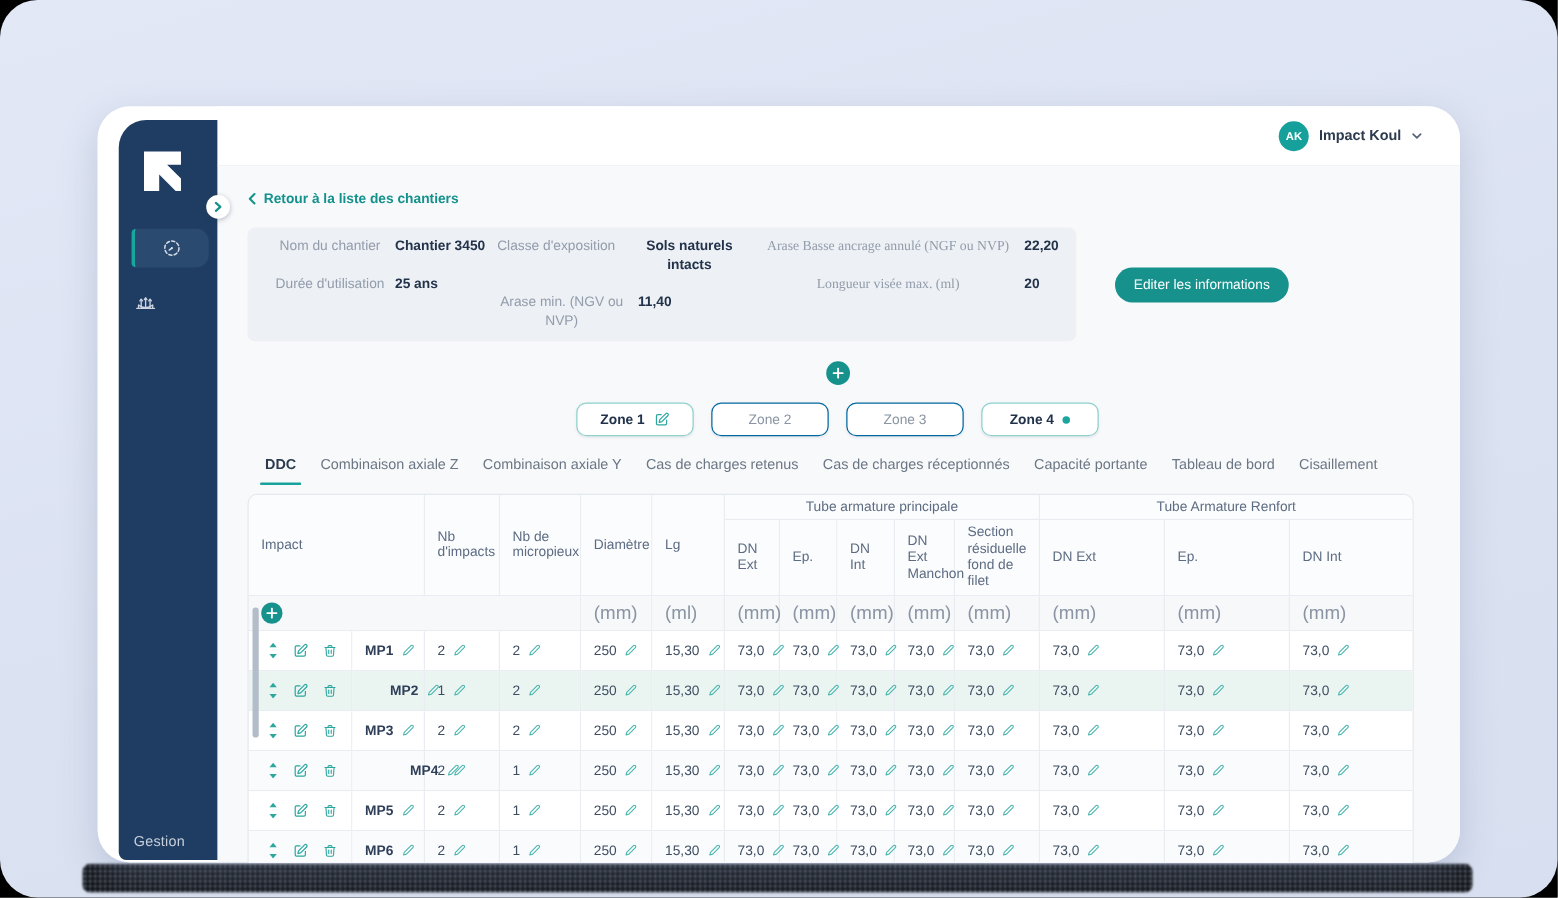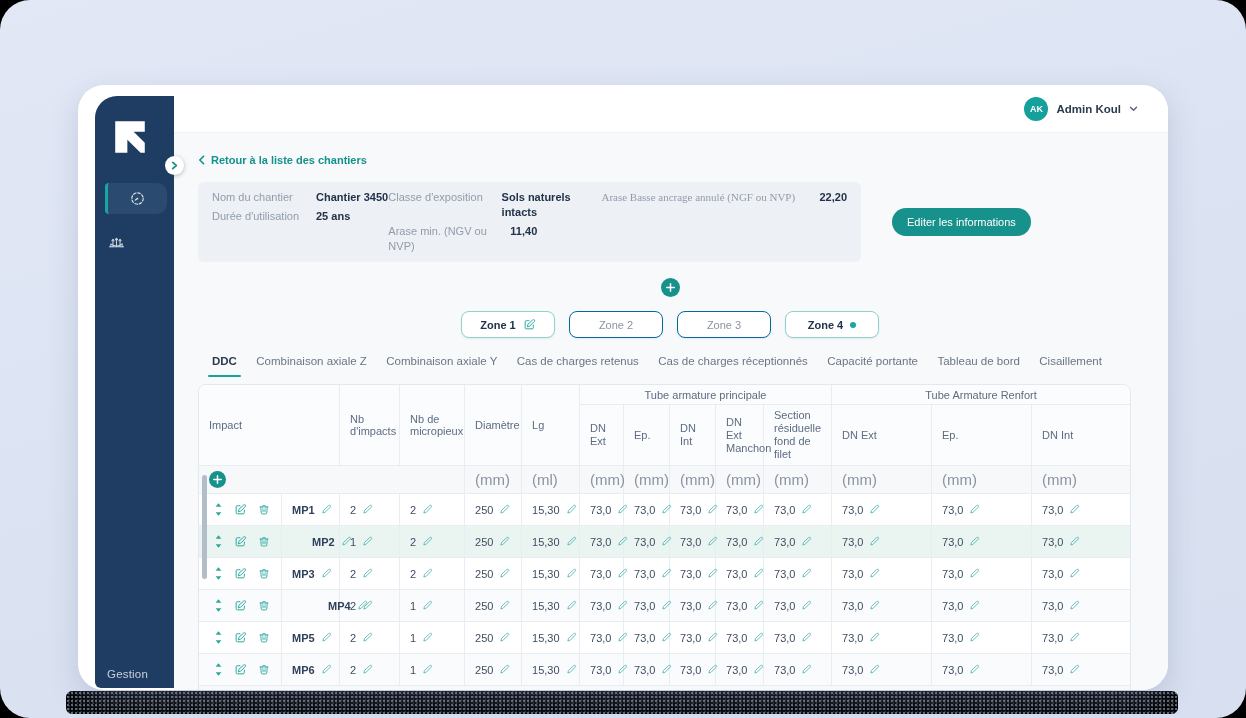--- a/index.html
+++ b/index.html
@@ -42,21 +42,21 @@
             font-size:9px; font-weight:bold; display:flex; align-items:center; justify-content:center; }
   .user-name { font-size:11.5px; font-weight:bold; color:#2b3a4d; }
   .main { position:absolute; top:48px; left:0; right:0; bottom:0; background:#f8f9fb; padding:18px 26px 0 24px; }
 
   .back-link { display:inline-flex; align-items:center; gap:6px; color:#13918c; font-size:11px;
                font-weight:bold; text-decoration:none; cursor:pointer; }
   .page-title { margin-top:9px; font-size:19px; font-weight:bold; color:#1d3552; letter-spacing:.3px; }
 
   .info-wrap { display:flex; align-items:center; margin-top:13px; }
   .info-bar { width:663px; background:#edf0f4; border-radius:6px; padding:8px 14px; display:flex; }
-  .info-col { display:flex; flex-direction:column; gap:4px; }
+  .info-col { display:flex; flex-direction:column; gap:15px;text-align:center; }
   .info-row { display:flex; font-size:11px; line-height:15px; }
   .info-label { color:#929cab; }
   .info-value { color:#22324a; font-weight:bold; }
   .col1 .info-label { width:104px; } .col1 { width:192px; }
   .col2 .info-label { width:122px; } .col2 { width:232px; }
   .col3 .info-label { width:218px;font-family:Liberation Serif, serif; } .col3 { flex:1; }
   .edit-info-btn { margin-left:31px; background:#17918c; color:#fff; border:none; border-radius:15px;
                    font-size:11px; padding:8px 15px; cursor:pointer; font-family:inherit; }
 
   .zones-row { display:flex; align-items:center; gap:14px; margin-top:16px;flex-direction:column; }
@@ -137,21 +137,21 @@
 
     <button class="expand-btn">
       <svg width="9" height="9" viewBox="0 0 10 10" fill="none" stroke="#17918c" stroke-width="2" stroke-linecap="round" stroke-linejoin="round">
           <path d="M3 1.5 L7 5 L3 8.5"></path>
         </svg>
     </button>
 
     <div class="content">
       <div class="topbar">
         <div class="avatar">AK</div>
-        <span class="user-name">Admin Koul</span>
+        <span class="user-name">Impact Koul</span>
         <svg width="9" height="6" viewBox="0 0 10 7" fill="none" stroke="#55627a" stroke-width="1.6" stroke-linecap="round" stroke-linejoin="round" style="cursor:pointer;">
             <path d="M1.5 1.5 L5 5 L8.5 1.5"></path>
           </svg>
       </div>
 
       <div class="main">
         <a class="back-link">
           <svg width="7" height="10" viewBox="0 0 8 12" fill="none" stroke="#13918c" stroke-width="2" stroke-linecap="round" stroke-linejoin="round">
               <path d="M6.5 1.5 L2 6 L6.5 10.5"></path>
             </svg>
@@ -177,20 +177,24 @@
                 </div>
                 <div class="info-row">
                   <span class="info-label">Arase min. (NGV ou NVP)</span>
                   <span class="info-value">11,40</span>
                 </div>
               </div>
               <div class="info-col col3">
                 <div class="info-row">
                   <span class="info-label">Arase Basse ancrage annulé (NGF ou NVP)</span>
                   <span class="info-value">22,20</span>
+                </div>
+                <div class="info-row">
+                  <span class="info-label">Longueur visée max. (ml)</span>
+                  <span class="info-value">20</span>
                 </div>
               </div>
             </div>
           <button class="edit-info-btn">Editer les informations</button>
         </div>
 
         <div class="zones-row">
           <button class="add-circle">
             <svg width="9" height="9" viewBox="0 0 12 12" stroke="#fff" stroke-width="2" stroke-linecap="round">
                 <path d="M6 1v10M1 6h10"></path>

